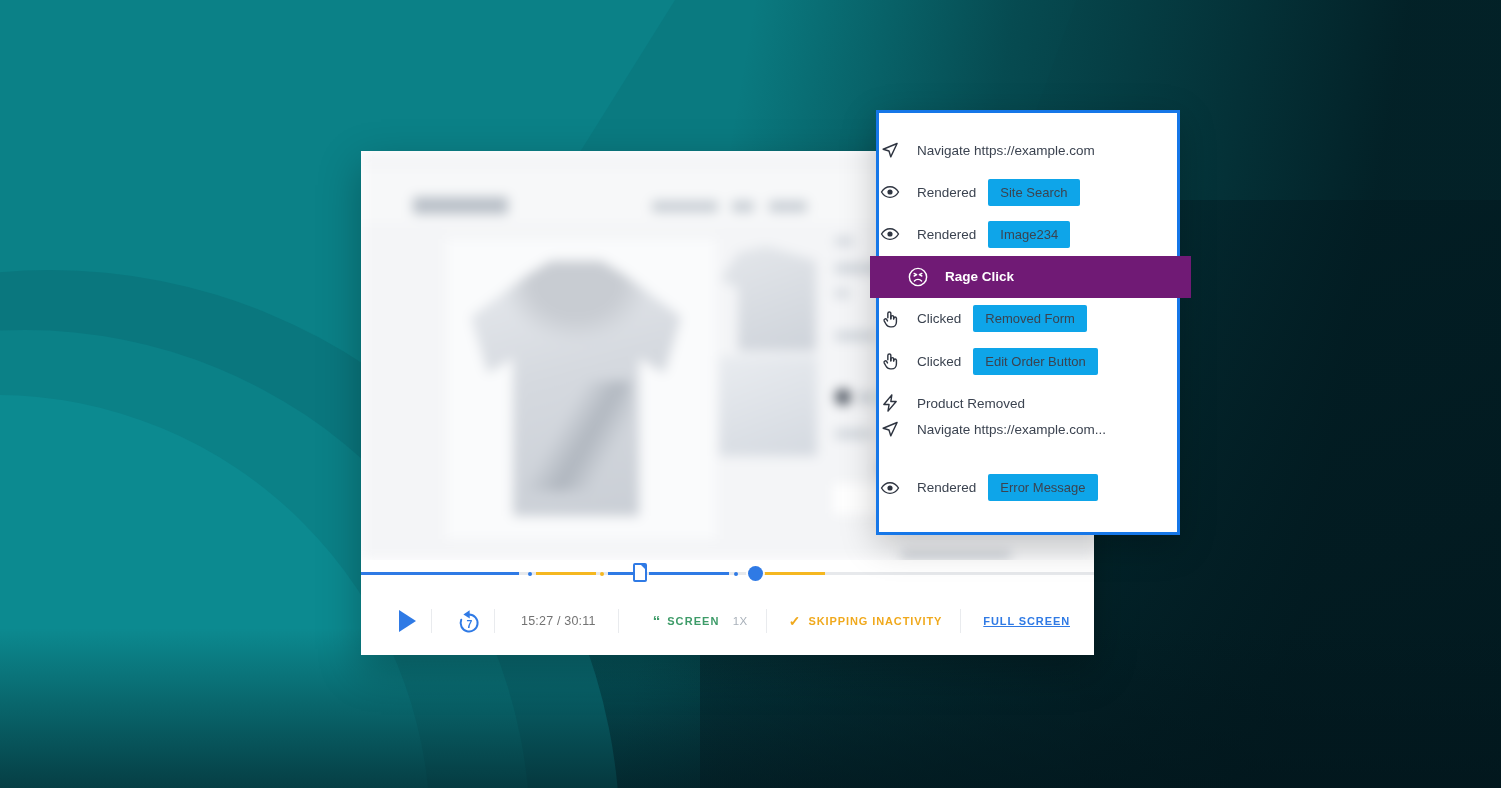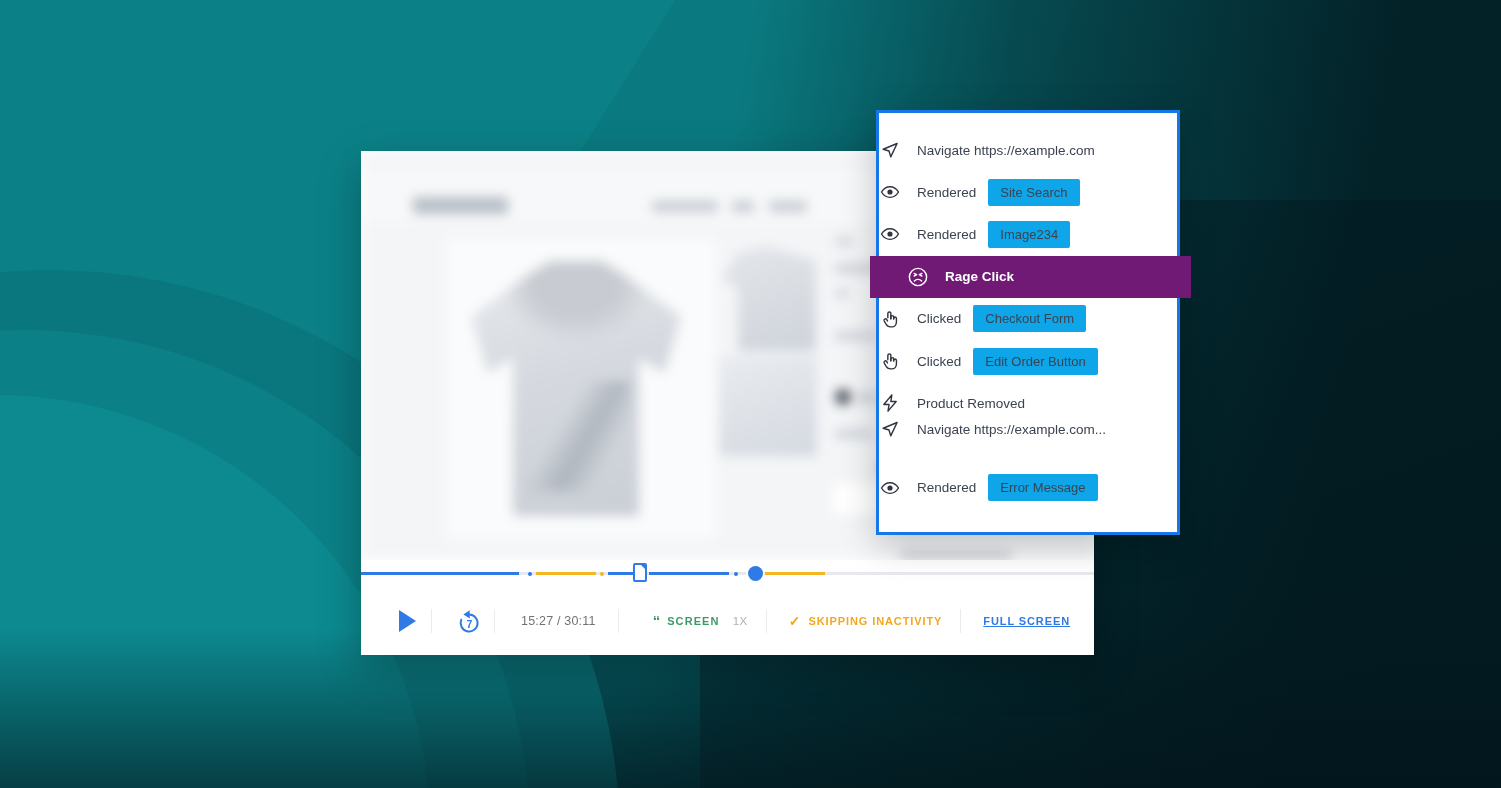--- a/index.html
+++ b/index.html
@@ -420,21 +420,21 @@
       </div>
       <div class="evt" style="top: 184.8px;">
         <span class="ico">
           <svg width="20" height="20" viewBox="0 0 24 24" fill="none" stroke="currentColor" stroke-width="1.7" stroke-linejoin="round" stroke-linecap="round">
             <path d="M9.4 10.6V5.3a1.8 1.8 0 0 1 3.6 0v6.6"></path>
             <path d="M13 11.3V9.6a1.7 1.7 0 0 1 3.4 0v2.1"></path>
             <path d="M16.4 12V10.9a1.7 1.7 0 0 1 3.3 0v4.6c0 3.3-2.3 5.9-5.6 5.9h-1.7c-3 0-4.3-1.6-5.3-3.4l-2.1-3.8a1.7 1.7 0 0 1 2.9-1.7l1.1 1.8"></path>
           </svg>
         </span>
         <span class="lbl">Clicked</span>
-        <span class="pill">Checkout Form</span>
+        <span class="pill">Removed Form</span>
       </div>
       <div class="evt" style="top: 227px;">
         <span class="ico">
           <svg width="20" height="20" viewBox="0 0 24 24" fill="none" stroke="currentColor" stroke-width="1.7" stroke-linejoin="round" stroke-linecap="round">
             <path d="M9.4 10.6V5.3a1.8 1.8 0 0 1 3.6 0v6.6"></path>
             <path d="M13 11.3V9.6a1.7 1.7 0 0 1 3.4 0v2.1"></path>
             <path d="M16.4 12V10.9a1.7 1.7 0 0 1 3.3 0v4.6c0 3.3-2.3 5.9-5.6 5.9h-1.7c-3 0-4.3-1.6-5.3-3.4l-2.1-3.8a1.7 1.7 0 0 1 2.9-1.7l1.1 1.8"></path>
           </svg>
         </span>
         <span class="lbl">Clicked</span>

